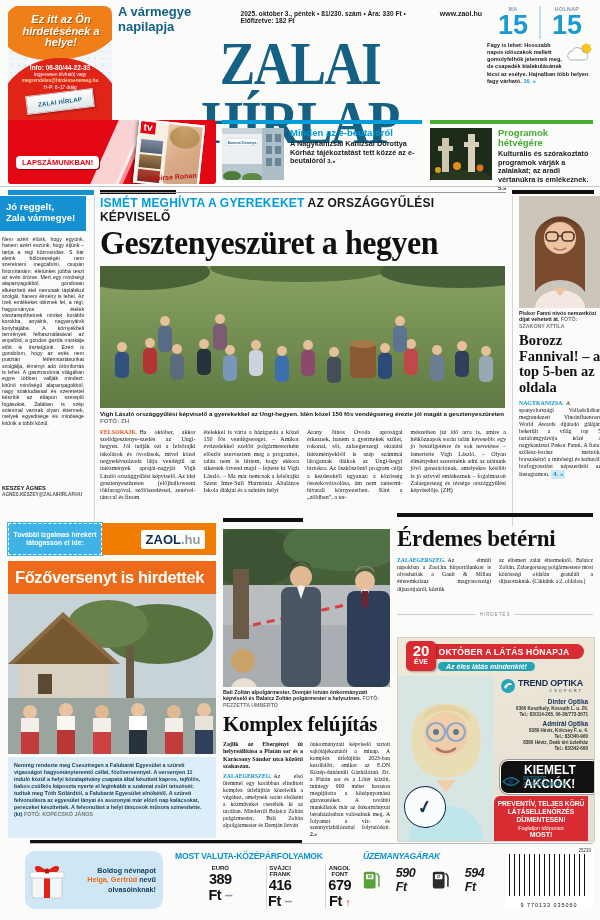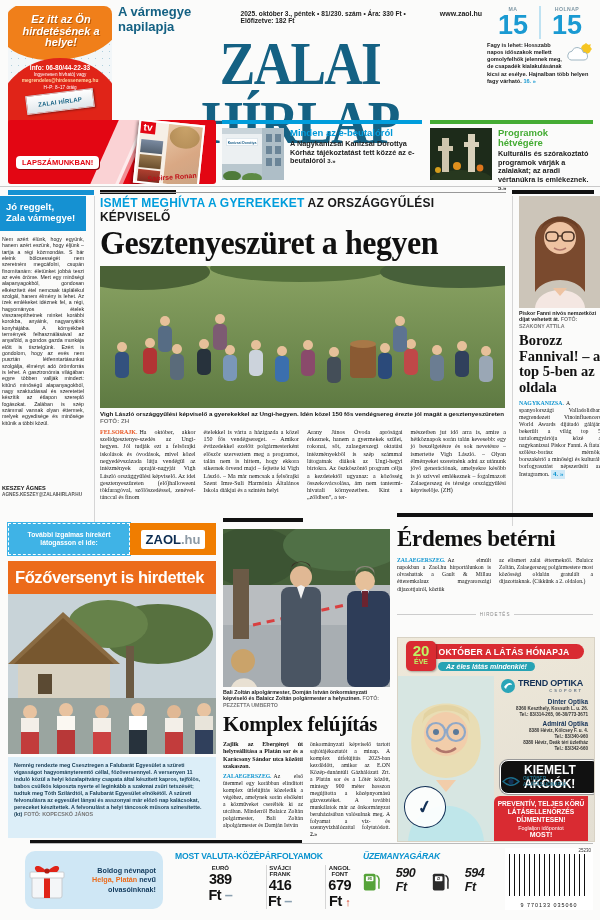--- a/index.html
+++ b/index.html
@@ -86,21 +86,21 @@
   .sidefanni{left:512px;top:196px;width:82px;height:330px;border-left:1px solid #d5d5d5;padding-left:6px;}
   .fanni-photo{width:82px;height:112px;}
   .side-caption{margin-top:2px;font-size:5.3px;font-weight:bold;line-height:1.2;}
   .side-headline{margin-top:4px;font-size:14.5px;line-height:1.08;font-weight:bold;color:#111;}
   .side-body{margin-top:4px;font-size:5.8px;line-height:1.22;color:#151515;}
   .ref-box{display:inline-block;background:#cfe9f7;color:#0a93cf;font-weight:bold;padding:0 2px;font-size:7px;}
   
   .zaol{left:8px;top:523px;width:208px;height:32px;display:flex;}
   .zaol-blue{flex:1;background:#3fb3e6;border:1px dashed #fff;outline:1px solid #3fb3e6;display:flex;align-items:center;justify-content:center;
              color:#fff;font-weight:bold;font-size:6.8px;text-align:center;line-height:1.2;}
-  .zaol-orange{width:86px;background:#f07d00;display:flex;align-items:center;justify-content:center;}
+  .zaol-orange{width:86px;background:#f07d00;display:flex;align-items:center;justify-content:center;padding-left:28px;}
   .zaol-logo{background:#fff;padding:2px 5px;font-weight:bold;font-size:13px;color:#0d2d52;border-radius:2px;}
   .zaol-logo span{color:#8d9aa5;font-weight:bold;}
   .cookbar{left:8px;top:561px;width:208px;height:33px;background:#ec6b1a;color:#fff;display:flex;align-items:center;
            font-size:16.5px;font-weight:bold;padding-left:7px;box-sizing:border-box;letter-spacing:-0.4px;}
   .cookphoto{left:8px;top:594px;width:208px;height:160px;}
   .cookcap{left:8px;top:757px;width:208px;height:81px;background:#dceef8;padding:5px 6px;box-sizing:border-box;
            font-size:5.4px;font-weight:bold;line-height:1.3;color:#153a52;}
   .reno{left:223px;top:523px;width:167px;height:322px;}
   .reno-photo{width:167px;height:158px;margin-top:6px;}
   .reno-cap{margin-top:2px;font-size:5.3px;font-weight:bold;line-height:1.2;}
@@ -111,21 +111,21 @@
   .dining{left:397px;top:518px;width:196px;}
   .dining-headline{margin-top:8px;font-size:23px;font-weight:bold;color:#111;letter-spacing:-0.3px;}
   .dining-cols{display:flex;gap:8px;margin-top:5px;height:52px;overflow:hidden;}
   .dining-cols .col{flex:1;font-size:5.7px;line-height:1.25;color:#151515;}
   .adlabel{margin-top:3px;text-align:center;font-size:4.5px;color:#888;letter-spacing:1px;display:flex;align-items:center;gap:4px;}
   .adlabel:before,.adlabel:after{content:"";flex:1;border-top:1px solid #ccc;}
   
   .optika{left:397px;top:637px;width:196px;height:203px;border:1px solid #d8d2c4;background:linear-gradient(160deg,#efe9da,#e3ded2);overflow:hidden;}
   .opt-banner{position:absolute;left:26px;top:6px;width:160px;height:15px;background:#d92b32;border-radius:9px;
               color:#fff;font-size:8.6px;font-weight:bold;display:flex;align-items:center;justify-content:center;letter-spacing:0.2px;}
-  .opt-badge{position:absolute;left:8px;top:3px;width:30px;height:30px;background:#d92b32;border-radius:5px;color:#bef264;
+  .opt-badge{position:absolute;left:8px;top:3px;width:30px;height:30px;background:#d92b32;border-radius:5px;color:#ffffff;
              text-align:center;line-height:1;box-shadow:1px 1px 2px rgba(0,0,0,.3);}
   .opt-badge .n{font-size:15px;font-weight:bold;display:block;margin-top:2px;}
   .opt-badge .t{font-size:7px;font-weight:bold;display:block;}
   .opt-slogan{position:absolute;left:40px;top:24px;background:#27a3b4;color:#fff;font-style:italic;font-size:7px;font-weight:bold;
               padding:1px 8px;border-radius:7px;}
   .opt-portrait{position:absolute;left:0px;top:38px;width:96px;height:165px;}
   .opt-brandrow{position:absolute;left:96px;top:40px;width:96px;display:flex;align-items:center;gap:3px;justify-content:center;}
   .opt-brand{font-size:9px;font-weight:bold;color:#123056;letter-spacing:-0.2px;}
   .opt-brand small{display:block;font-size:4px;color:#6a7a8a;letter-spacing:2px;text-align:right;}
   .opt-stores{position:absolute;left:98px;top:60px;width:92px;text-align:right;color:#123056;line-height:1.25;}
@@ -151,21 +151,21 @@
   .strip-title{color:#0a93cf;font-size:8.6px;font-weight:bold;letter-spacing:-0.2px;}
   .valuta-row{display:flex;margin-top:4px;}
   .valuta-cell{flex:1;text-align:center;margin-left:32px;}
   .valuta-cell+.valuta-cell{border-left:1px solid #d5d5d5;}
   .valuta-label{font-size:6px;font-weight:bold;color:#222;}
   .valuta-value{font-size:14.5px;font-weight:bold;color:#111;letter-spacing:-0.5px;}
   .trend-flat{color:#8aa0b0;font-weight:bold;}
   .trend-up{color:#d83a1e;font-weight:bold;font-size:11px;}
   .fuel{left:363px;top:851px;width:130px;font-style:italic;}
   .fuel-row{display:flex;gap:8px;margin-top:5px;align-items:center;}
-  .fuel-item{display:flex;align-items:flex-end;gap:16px;}
+  .fuel-item{display:flex;align-items:center;gap:16px;}
   .fuel-price{font-size:12.5px;font-weight:bold;letter-spacing:-0.4px;}
   .barcode{left:505px;top:848px;width:88px;height:62px;background:#fff;}
   .barcode .issue{position:absolute;right:2px;top:0;font-size:4.5px;color:#333;}
   .bars{position:absolute;left:4px;top:6px;width:80px;height:42px;
         background:repeating-linear-gradient(90deg,#111 0 1.4px,#fff 1.4px 2.6px,#111 2.6px 3.2px,#fff 3.2px 5px);}
   .barcode .num{position:absolute;left:0;bottom:2px;width:100%;text-align:center;font-size:5.4px;color:#111;letter-spacing:1px;}
 </style>
 </head>
 <body>
 
@@ -553,21 +553,21 @@
     <svg width="36" height="40" viewBox="0 0 36 40">
       <rect x="3" y="14" width="30" height="24" rx="2" fill="#f4f6f8" stroke="#c8ccd0"></rect>
       <rect x="15" y="14" width="6" height="24" fill="#e02418"></rect>
       <rect x="1" y="12" width="34" height="6" rx="1" fill="#fdfdfd" stroke="#c8ccd0"></rect>
       <path d="M18 12 C10 2 2 6 8 12 Z" fill="#e02418"></path>
       <path d="M18 12 C26 2 34 6 28 12 Z" fill="#e02418"></path>
       <circle cx="18" cy="11" r="2.6" fill="#b01a10"></circle>
     </svg>
     <div class="nameday-txt">
       <span>Boldog névnapot</span><br>
-      <span class="names">Helga, Platán</span>
+      <span class="names">Helga, Gertrúd</span>
       <span>nevű</span><br>
       <span>olvasóinknak!</span>
     </div>
   </div>
 
   <div class="abs valuta">
     <div class="strip-title">MOST VALUTA-KÖZÉPÁRFOLYAMOK</div>
     <div class="valuta-row">
       <div class="valuta-cell">
         <div class="valuta-label">EURÓ</div>

